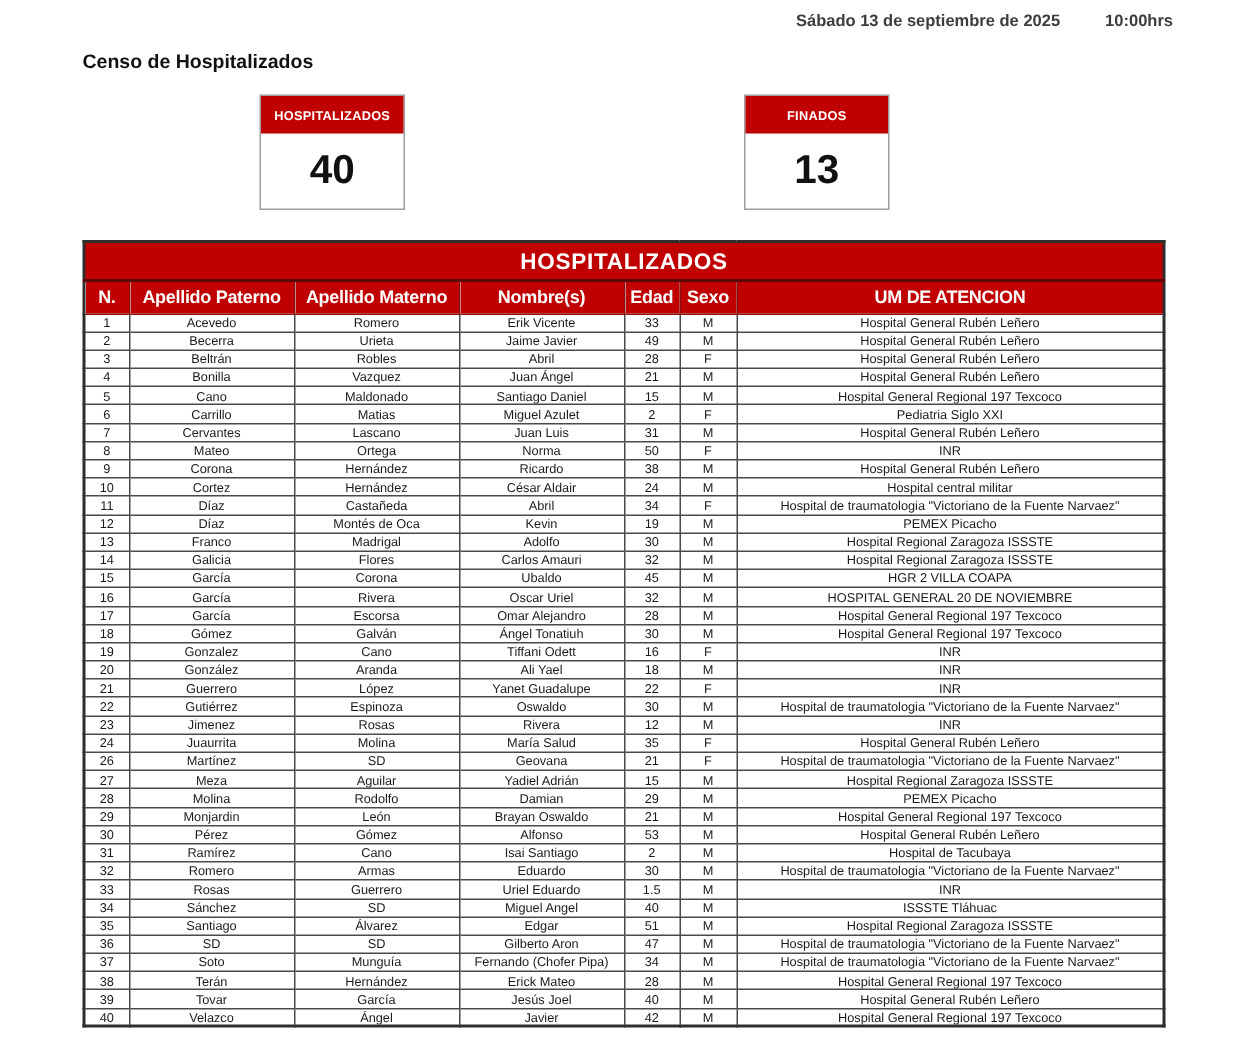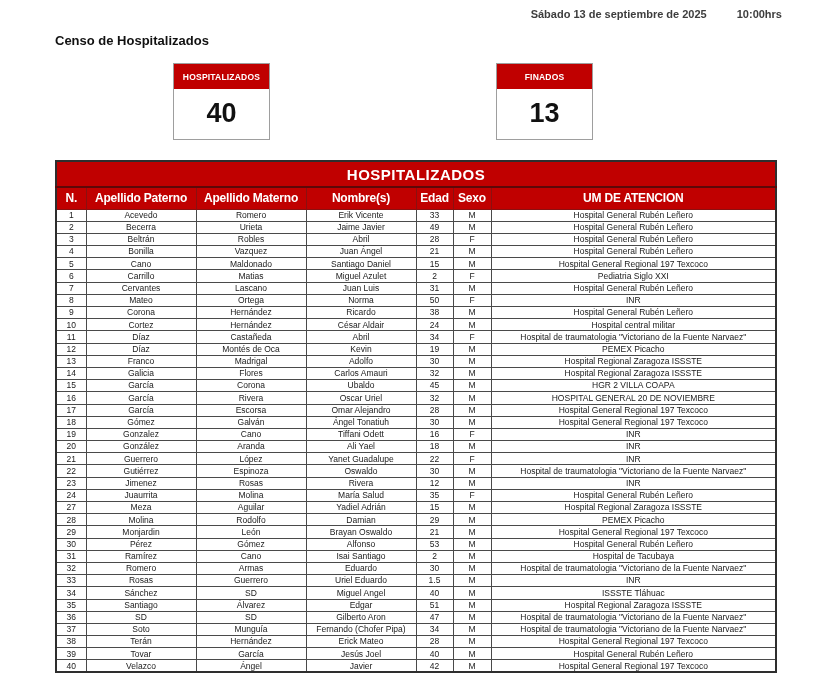--- a/index.html
+++ b/index.html
@@ -305,20 +305,29 @@
       <tr>
         <td>24</td>
         <td>Juaurrita</td>
         <td>Molina</td>
         <td>María Salud</td>
         <td>35</td>
         <td>F</td>
         <td>Hospital General Rubén Leñero</td>
       </tr>
       <tr>
+        <td>26</td>
+        <td>Martínez</td>
+        <td>SD</td>
+        <td>Geovana</td>
+        <td>21</td>
+        <td>F</td>
+        <td>Hospital de traumatologia "Victoriano de la Fuente Narvaez"</td>
+      </tr>
+      <tr>
         <td>27</td>
         <td>Meza</td>
         <td>Aguilar</td>
         <td>Yadiel Adrián</td>
         <td>15</td>
         <td>M</td>
         <td>Hospital Regional Zaragoza ISSSTE</td>
       </tr>
       <tr>
         <td>28</td>

